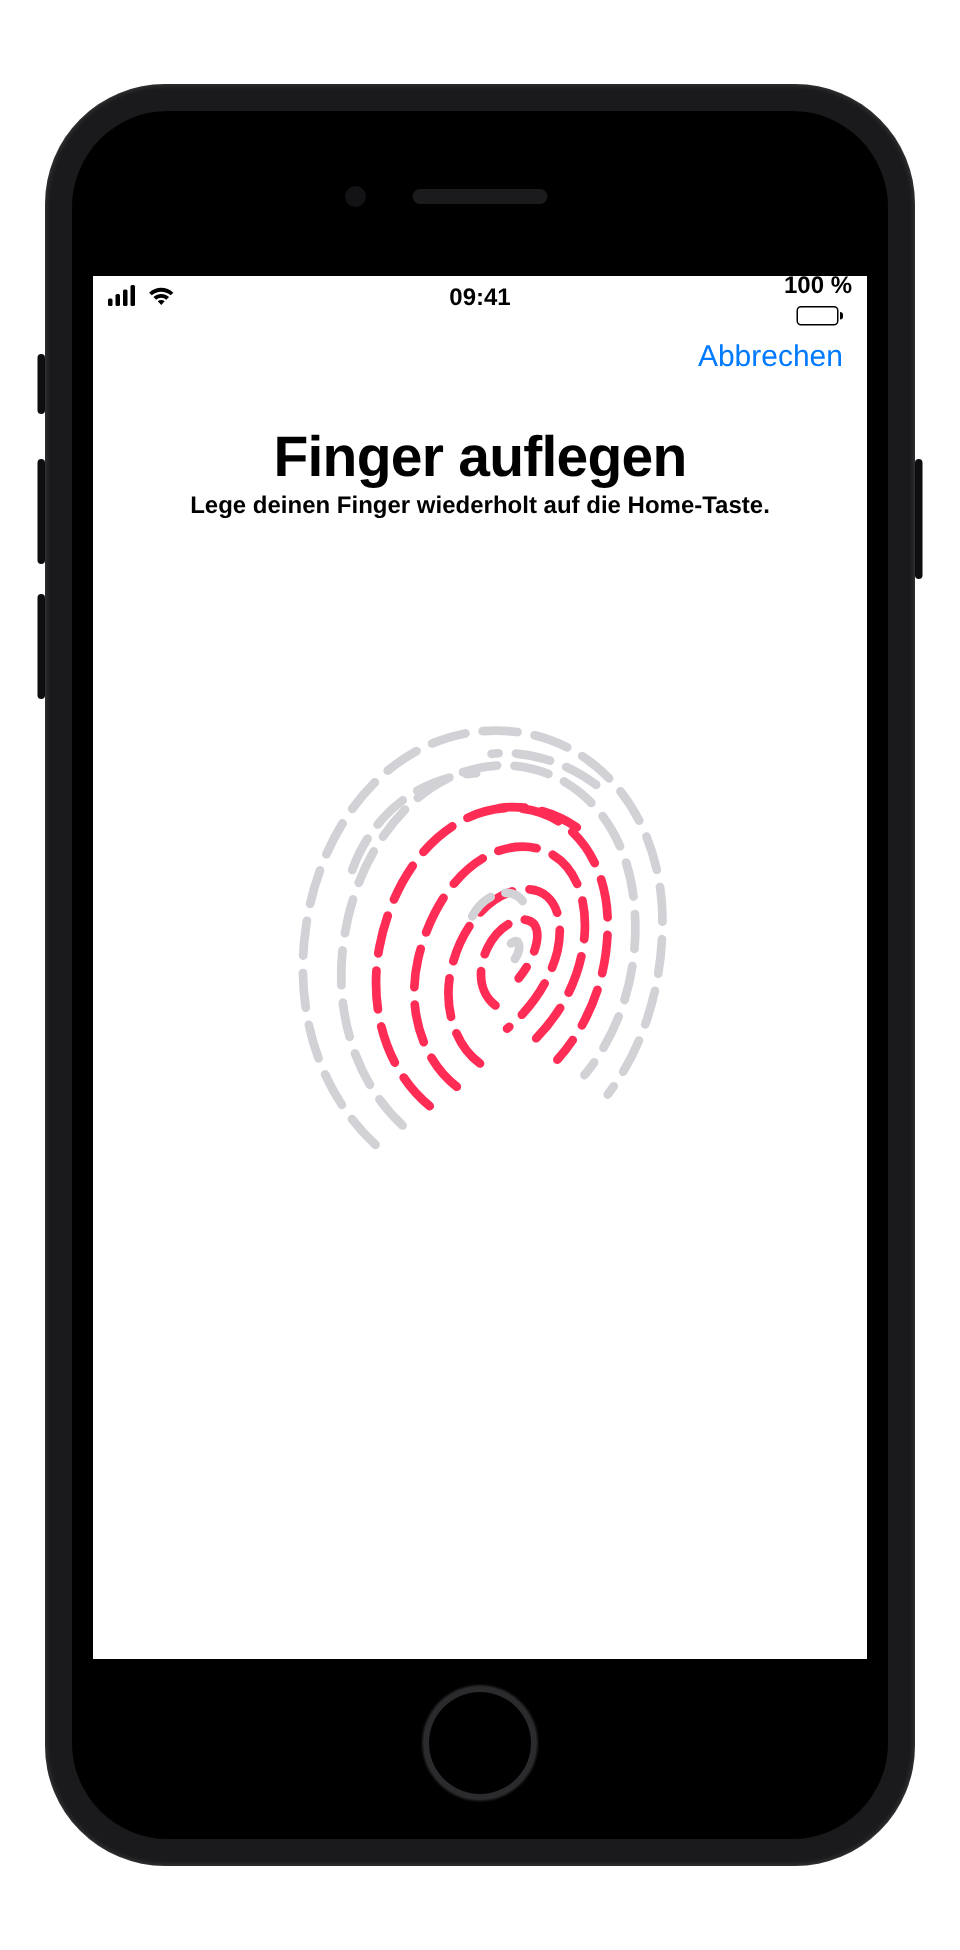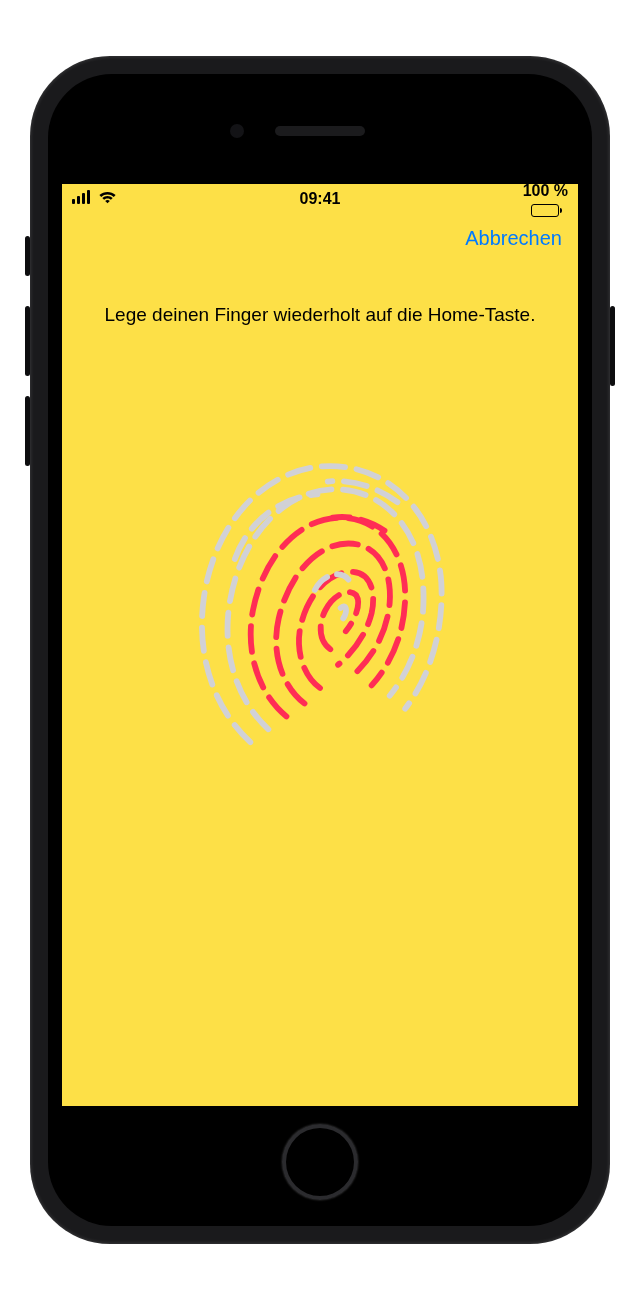--- a/index.html
+++ b/index.html
@@ -57,21 +57,21 @@
       position: absolute;
       bottom: 26px; left: 50%;
       transform: translateX(-50%);
       width: 76px; height: 76px;
       border-radius: 50%;
       background: #000;
       box-shadow: inset 0 0 0 4px #2b2b2e, 0 0 2px rgba(255,255,255,0.3);
     }
     .screen {
       width: 100%; height: 100%;
-      background: #fde047;
+      background: #ffffff;
       position: relative;
       overflow: hidden;
     }
 
     
     .status-bar {
       height: 30px;
       display: flex;
       align-items: center;
       justify-content: space-between;
@@ -125,25 +125,24 @@
       padding: 22px 28px 0;
       text-align: center;
     }
     .title {
       font-size: 38px;
       font-weight: 700;
       color: #000;
       letter-spacing: -0.5px;
     }
     .subtitle {
-      margin-top: 18px;
-      font-size: 19px;
+      font-size: 16px;
       line-height: 1.35;
       color: #000;
-      font-weight: 400;
+      font-weight: 700;
     }
     .finger-wrap {
       margin-top: 120px;
       display: flex;
       justify-content: center;
     }
     .finger-wrap svg { width: 260px; height: 320px; }
   </style>
 </head>
 <body>
@@ -188,20 +187,21 @@
             </span>
           </div>
         </div>
       </div>
 
       <div class="nav-bar">
         <button class="cancel">Abbrechen</button>
       </div>
 
       <div class="content">
+        <h1 class="title">Finger auflegen</h1>
         <p class="subtitle">Lege deinen Finger wiederholt auf die Home-Taste.</p>
 
         <div class="finger-wrap">
           <span>
             <svg viewBox="0 0 200 248" fill="none" stroke-linecap="round">
               <g stroke="#d1d1d6" stroke-width="4.5" stroke-dasharray="18 9">
                 <path d="M46 228 C16 200 4 158 10 116 C18 58 58 14 108 14 C154 14 190 50 194 104 C196 140 186 176 166 202"></path>
                 <path d="M60 218 C34 194 24 156 30 120 C38 70 72 32 112 32 C150 32 178 64 180 108 C182 140 172 170 154 192"></path>
                 <path d="M160 42 C144 30 124 24 106 26"></path>
                 <path d="M34 86 C44 58 68 38 98 36"></path>

